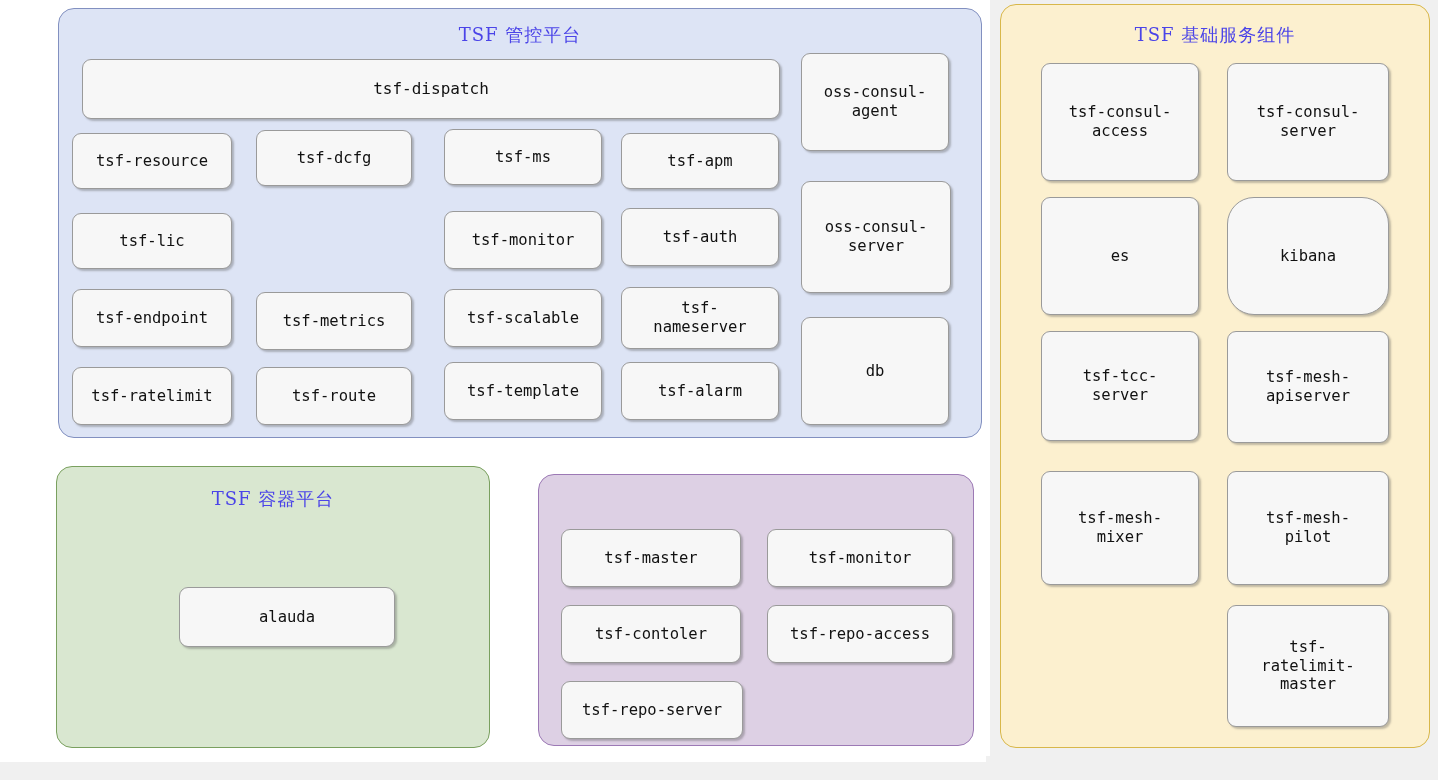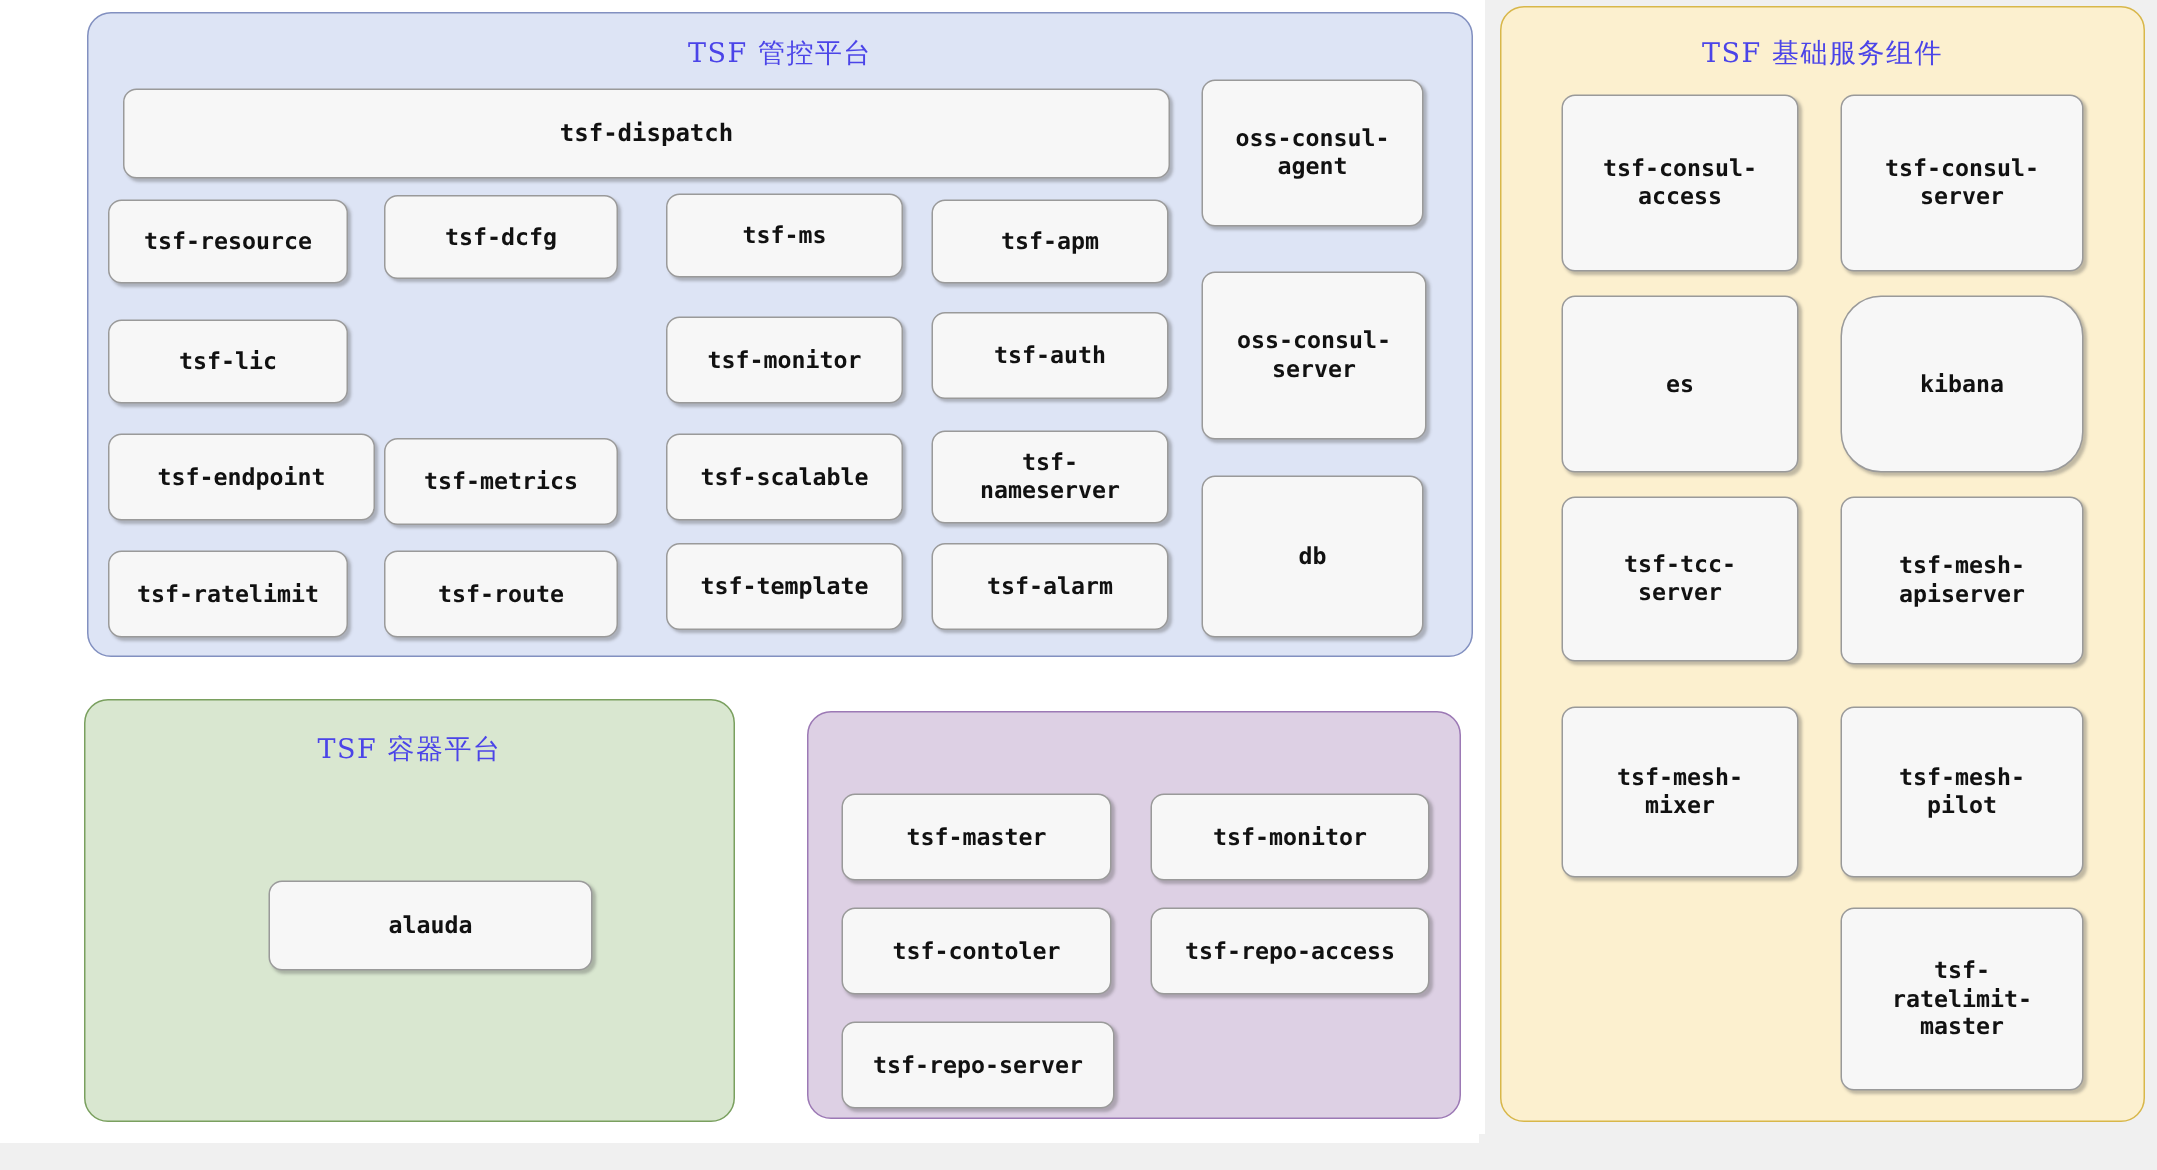--- a/index.html
+++ b/index.html
@@ -79,21 +79,21 @@
     background: #f7f7f7;
     border: 1.2px solid #9a9a9a;
     border-radius: 9px;
     box-shadow: 2px 2px 2px rgba(80,80,80,0.35);
     display: flex;
     align-items: center;
     justify-content: center;
     text-align: center;
     color: #111111;
     font-family: "DejaVu Sans Mono", monospace;
-    font-weight: bold;
+    font-weight: normal;
     font-size: 15.5px;
     line-height: 1.22;
     white-space: pre-line;
     padding: 2px 4px;
   }
   .box.wide { font-size: 16px; }
 </style>
 </head>
 <body>
 
@@ -111,21 +111,21 @@
 
     <div class="box" style="left:13px;  top:124px; width:160px; height:56px;">tsf-resource</div>
     <div class="box" style="left:197px; top:121px; width:156px; height:56px;">tsf-dcfg</div>
     <div class="box" style="left:385px; top:120px; width:158px; height:56px;">tsf-ms</div>
     <div class="box" style="left:562px; top:124px; width:158px; height:56px;">tsf-apm</div>
 
     <div class="box" style="left:13px;  top:204px; width:160px; height:56px;">tsf-lic</div>
     <div class="box" style="left:385px; top:202px; width:158px; height:58px;">tsf-monitor</div>
     <div class="box" style="left:562px; top:199px; width:158px; height:58px;">tsf-auth</div>
 
-    <div class="box" style="left:13px;  top:280px; width:178px; height:58px;">tsf-endpoint</div>
+    <div class="box" style="left:13px;  top:280px; width:160px; height:58px;">tsf-endpoint</div>
     <div class="box" style="left:197px; top:283px; width:156px; height:58px;">tsf-metrics</div>
     <div class="box" style="left:385px; top:280px; width:158px; height:58px;">tsf-scalable</div>
     <div class="box" style="left:562px; top:278px; width:158px; height:62px;">tsf-
 nameserver</div>
 
     <div class="box" style="left:13px;  top:358px; width:160px; height:58px;">tsf-ratelimit</div>
     <div class="box" style="left:197px; top:358px; width:156px; height:58px;text-align:right;">tsf-route</div>
     <div class="box" style="left:385px; top:353px; width:158px; height:58px;">tsf-template</div>
     <div class="box" style="left:562px; top:353px; width:158px; height:58px;">tsf-alarm</div>
 

